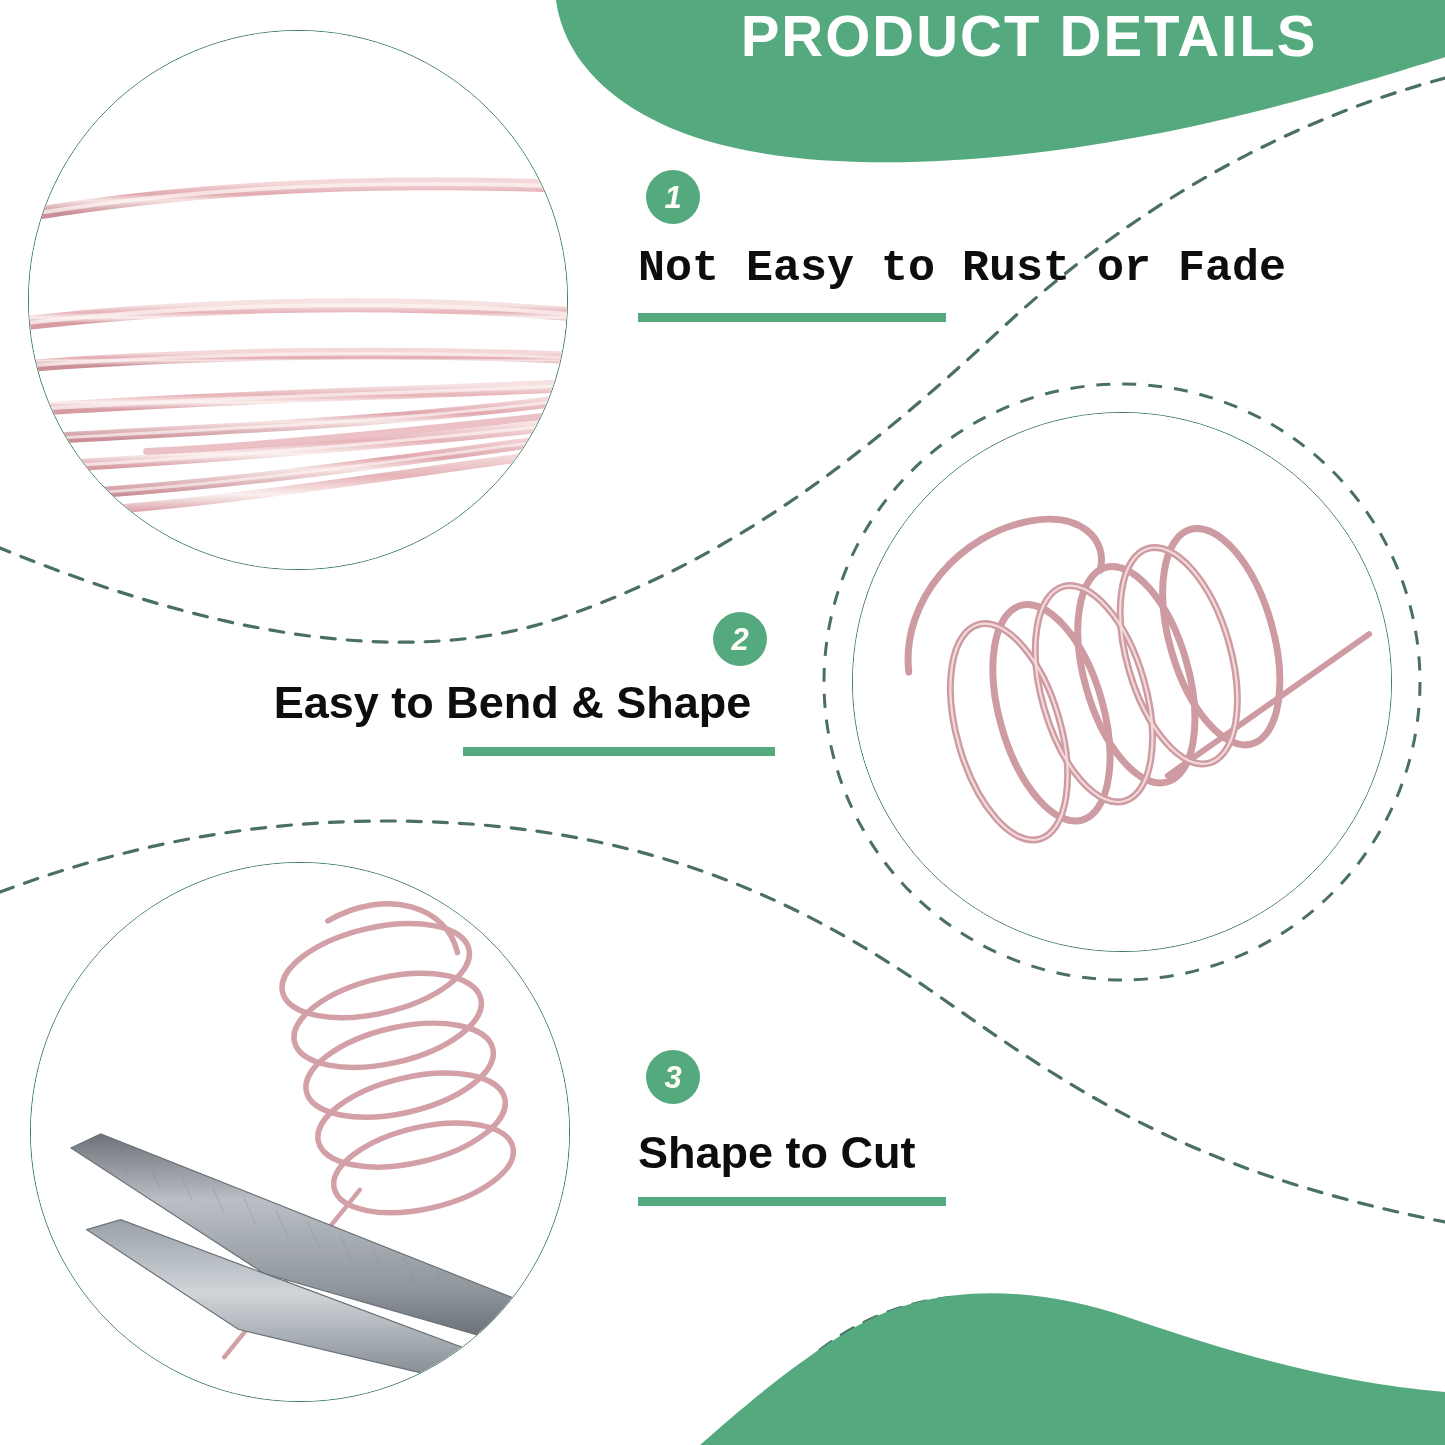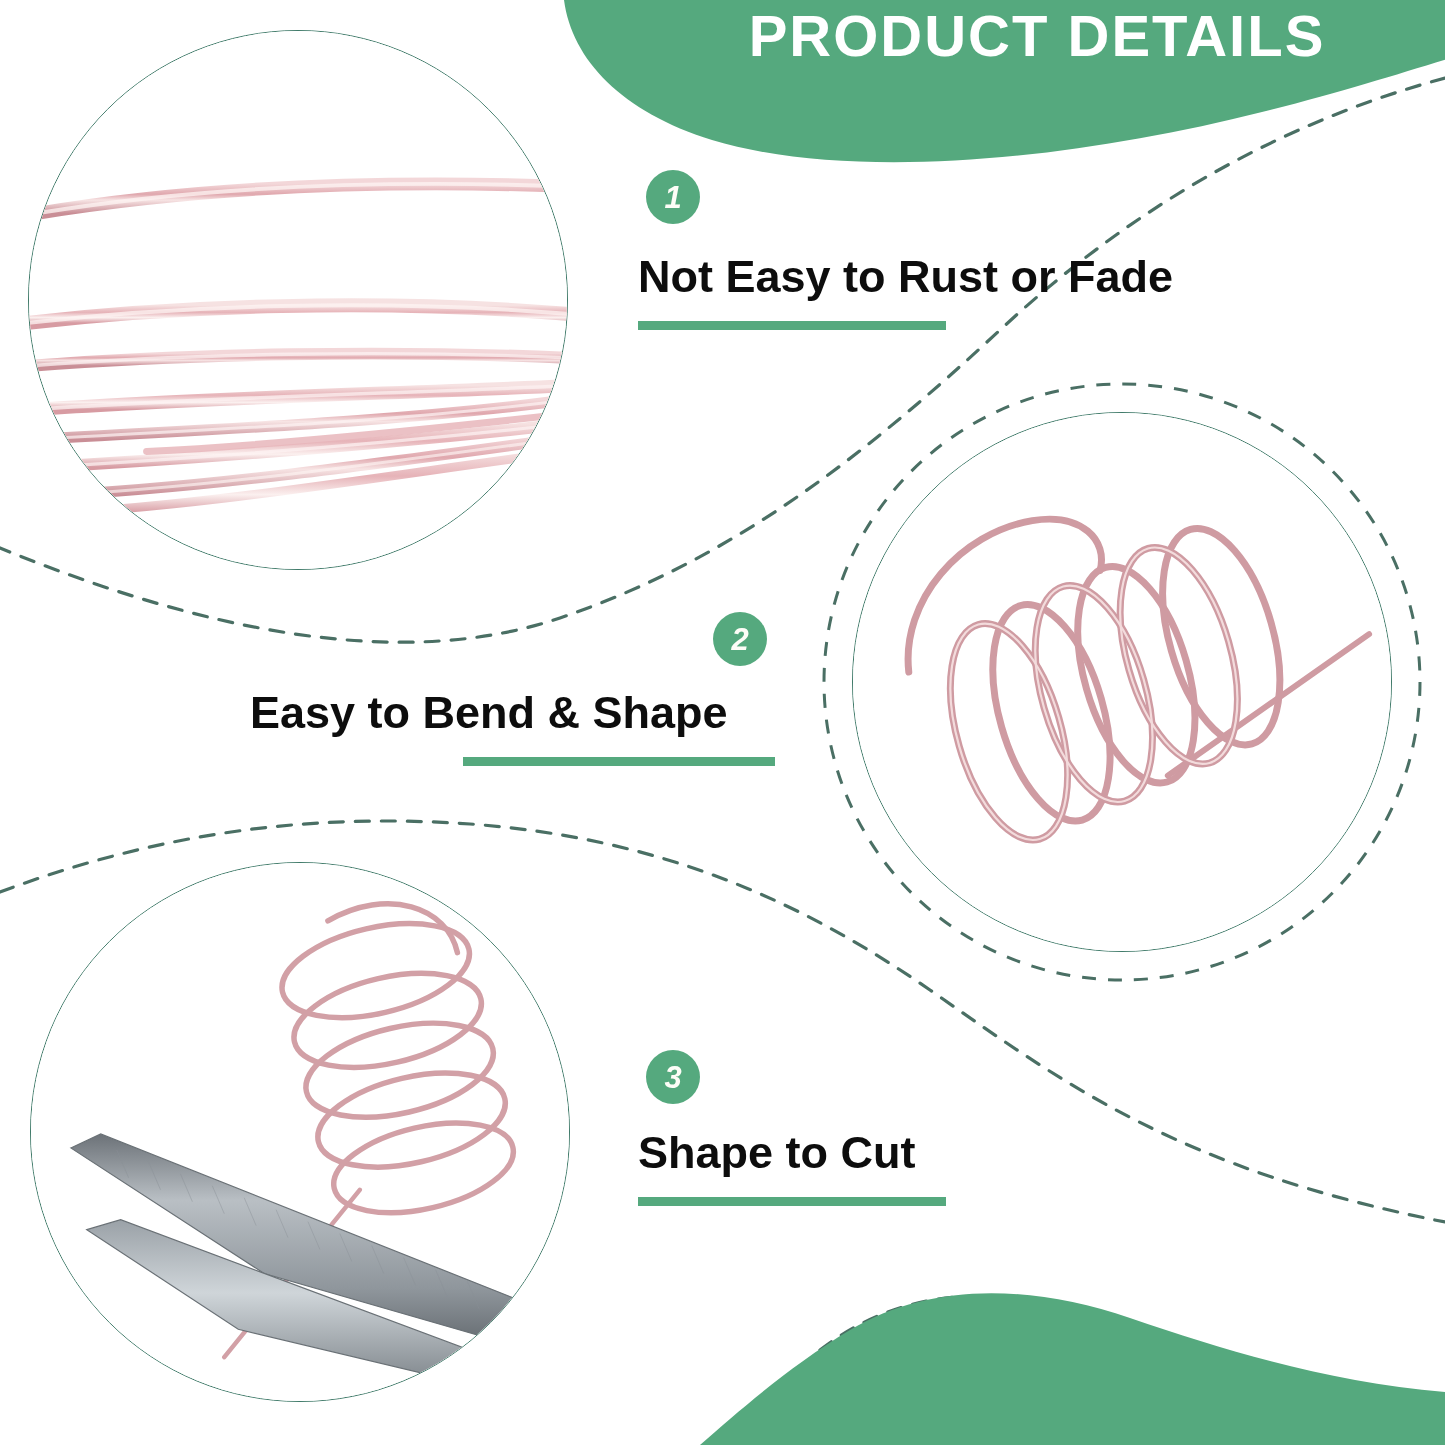--- a/index.html
+++ b/index.html
@@ -19,21 +19,21 @@
     position: absolute;
     left: 0;
     top: 0;
     width: 1445px;
     height: 1445px;
     pointer-events: none;
   }
   
   #header-banner-wrap {
     position: absolute;
-    left: 12px; top: 0;
+    left: 4px; top: 0;
     width: 1352px; height: 200px;
   }
   #header-title {
     position: absolute;
     left: 630px;
     top: 6px;
     width: 790px;
     text-align: center;
     color: #ffffff;
     font-size: 58px;
@@ -68,26 +68,26 @@
     white-space: nowrap;
     line-height: 1.1;
   }
   .underline {
     height: 9px;
     background: #55a97e;
   }
   
   #feature-1 { left: 638px; top: 170px; }
   #feature-1 .badge { margin-left: 8px; }
-  #feature-1 .feature-title { margin-top: 28px; }
+  #feature-1 .feature-title { margin-top: 20px; font-family: Liberation Mono, monospace; }
   #feature-1 .underline { width: 308px; margin-top: 19px; }
   
   #feature-2 { left: 250px; top: 612px; width: 525px; }
   #feature-2 .badge-row { display: flex; justify-content: flex-end; padding-right: 8px; }
-  #feature-2 .feature-title { margin-top: 22px; text-align: left; }
+  #feature-2 .feature-title { margin-top: 12px; text-align: center; }
   #feature-2 .underline { width: 312px; margin-top: 19px; margin-left: auto; }
   
   #feature-3 { left: 638px; top: 1050px; }
   #feature-3 .badge { margin-left: 8px; }
   #feature-3 .feature-title { margin-top: 24px; }
   #feature-3 .underline { width: 308px; margin-top: 19px; }
 
   
   .photo-circle {
     position: absolute;

